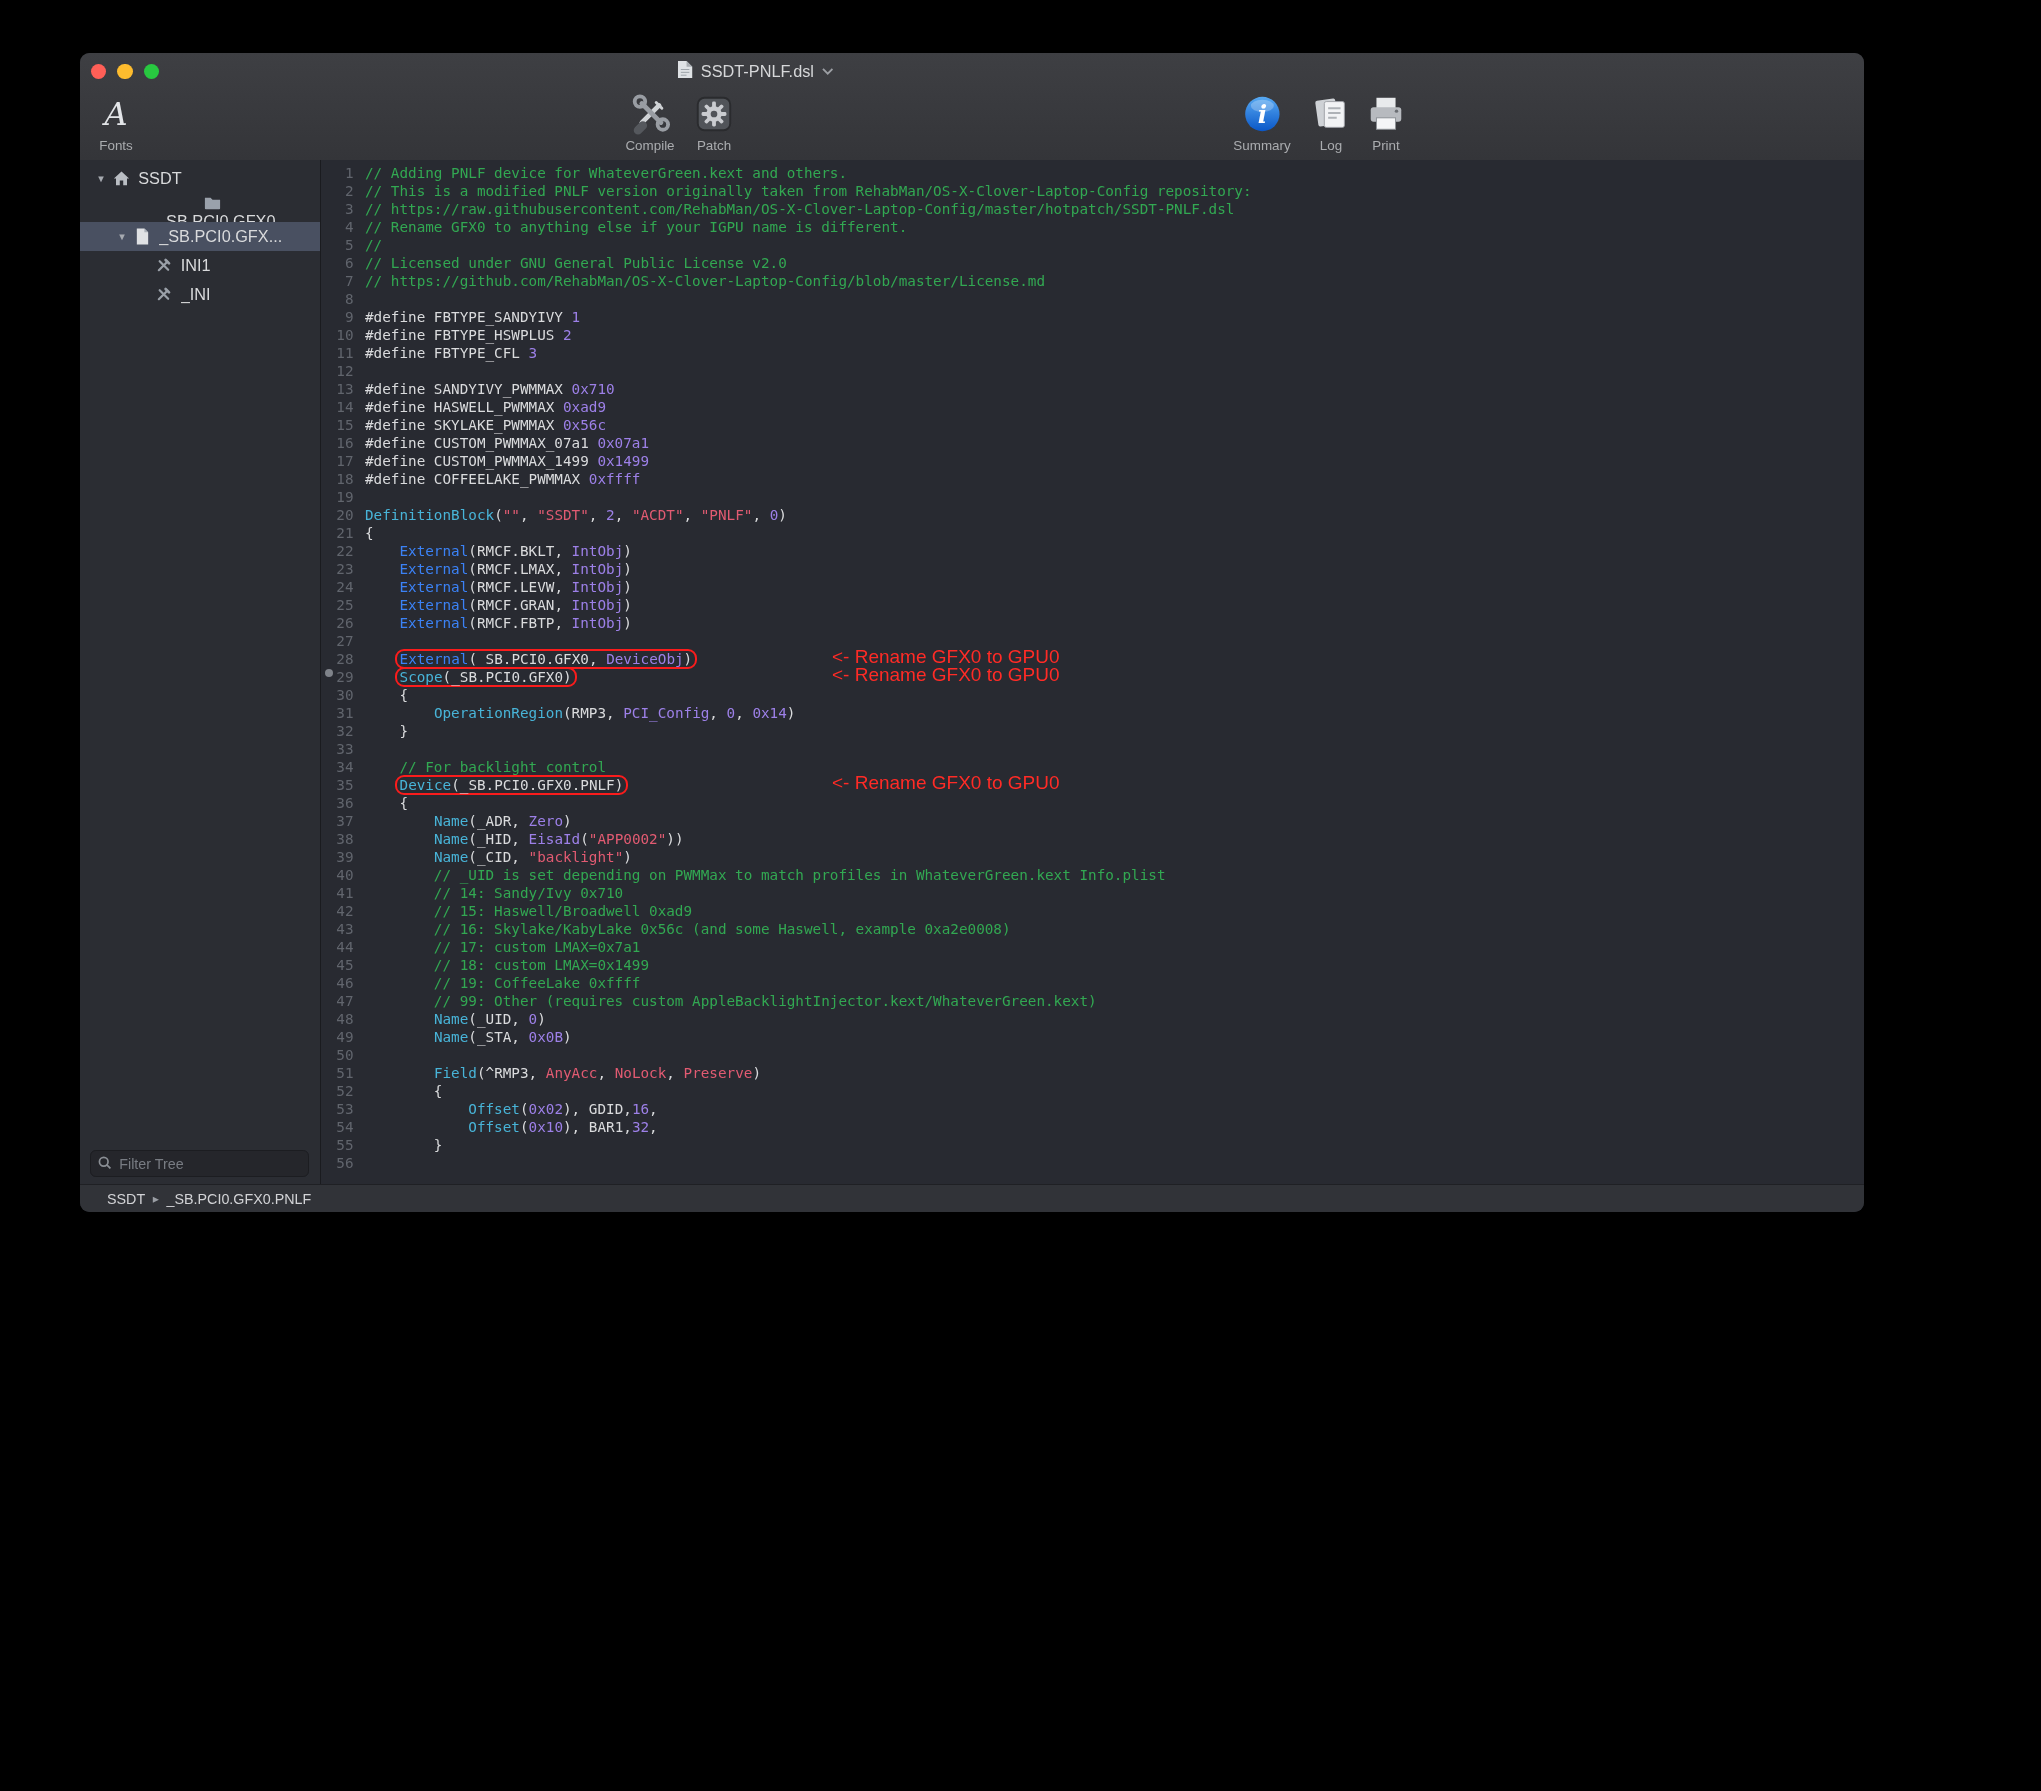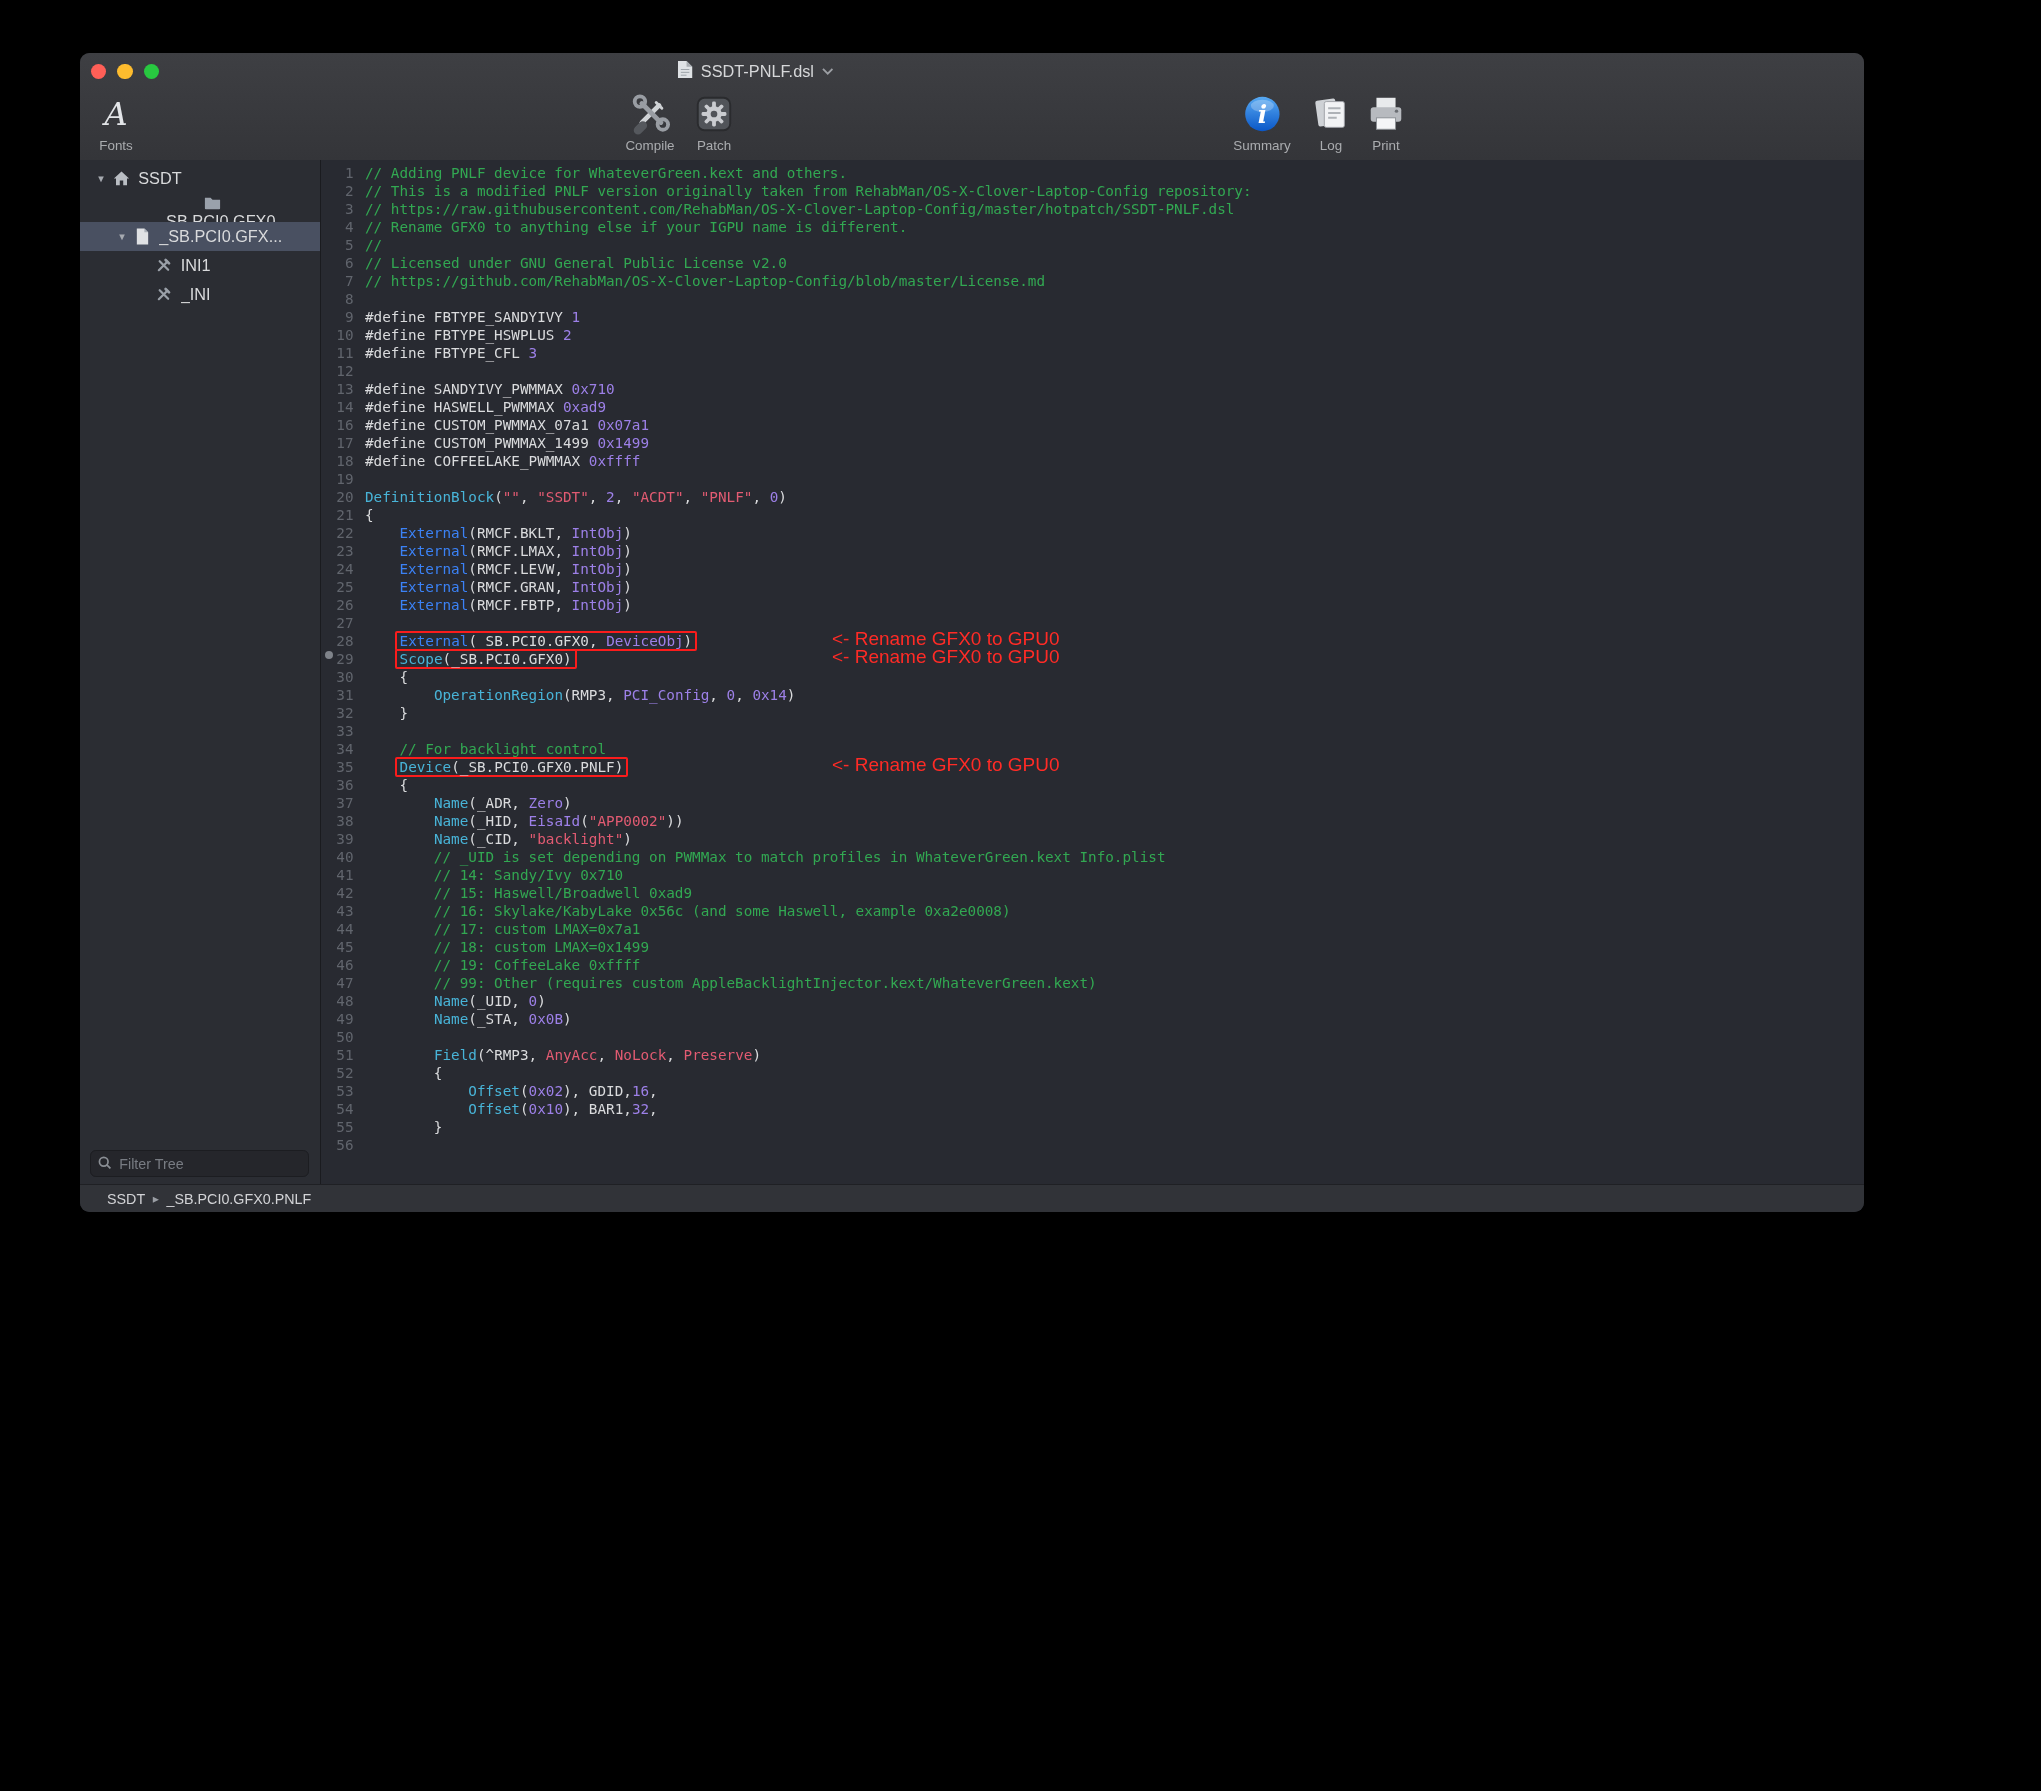--- a/index.html
+++ b/index.html
@@ -43,21 +43,21 @@
     font-family:"DejaVu Sans Mono",monospace;font-size:14.3px;}
   .code-line{position:relative;height:18px;line-height:18px;white-space:pre;}
   .gutter{display:inline-block;width:32.5px;text-align:right;color:#61656d;margin-right:11.5px;}
   .line-text{white-space:pre;}
   .tok-w{color:#dadbdd;}
   .tok-c{color:#32a852;}
   .tok-p{color:#9d80e8;}
   .tok-k{color:#48b4d8;}
   .tok-o{color:#3b82f6;}
   .tok-s{color:#e25b72;}
-  .redbox{border:2.4px solid #fb1c1c;border-radius:2px;padding:0 2.9px;margin-left:-4.8px;}
+  .redbox{border:2.4px solid #fb1c1c;border-radius:9px;padding:0 2.9px;margin-left:-4.8px;}
   .annot{position:absolute;left:511px;top:-1.9px;font-family:"Liberation Sans",sans-serif;font-size:19px;color:#ff2b26;white-space:pre;}
   .marker{position:absolute;left:3.8px;top:1px;width:8.6px;height:8.6px;border-radius:50%;background:#7f838a;}
   
   .statusbar{position:absolute;left:0;right:0;bottom:0;height:27px;background:#313338;border-top:1px solid #1f2024;display:flex;align-items:center;padding-left:27px;gap:7.6px;font-size:14.3px;color:#d2d3d6;}
   .crumb-sep{color:#9a9ea4;font-size:12.4px;}
 </style>
 </head>
 <body>
 
 <div class="window">
@@ -241,20 +241,21 @@
           <div class="code-line"><span class="gutter">5</span><span class="line-text"><span class="tok-c">//</span></span></div>
           <div class="code-line"><span class="gutter">6</span><span class="line-text"><span class="tok-c">// Licensed under GNU General Public License v2.0</span></span></div>
           <div class="code-line"><span class="gutter">7</span><span class="line-text"><span class="tok-c">// https://github.com/RehabMan/OS-X-Clover-Laptop-Config/blob/master/License.md</span></span></div>
           <div class="code-line"><span class="gutter">8</span><span class="line-text"></span></div>
           <div class="code-line"><span class="gutter">9</span><span class="line-text"><span class="tok-w">#define FBTYPE_SANDYIVY </span><span class="tok-p">1</span></span></div>
           <div class="code-line"><span class="gutter">10</span><span class="line-text"><span class="tok-w">#define FBTYPE_HSWPLUS </span><span class="tok-p">2</span></span></div>
           <div class="code-line"><span class="gutter">11</span><span class="line-text"><span class="tok-w">#define FBTYPE_CFL </span><span class="tok-p">3</span></span></div>
           <div class="code-line"><span class="gutter">12</span><span class="line-text"></span></div>
           <div class="code-line"><span class="gutter">13</span><span class="line-text"><span class="tok-w">#define SANDYIVY_PWMMAX </span><span class="tok-p">0x710</span></span></div>
           <div class="code-line"><span class="gutter">14</span><span class="line-text"><span class="tok-w">#define HASWELL_PWMMAX </span><span class="tok-p">0xad9</span></span></div>
+          <div class="code-line"><span class="gutter">15</span><span class="line-text"><span class="tok-w">#define SKYLAKE_PWMMAX </span><span class="tok-p">0x56c</span></span></div>
           <div class="code-line"><span class="gutter">16</span><span class="line-text"><span class="tok-w">#define CUSTOM_PWMMAX_07a1 </span><span class="tok-p">0x07a1</span></span></div>
           <div class="code-line"><span class="gutter">17</span><span class="line-text"><span class="tok-w">#define CUSTOM_PWMMAX_1499 </span><span class="tok-p">0x1499</span></span></div>
           <div class="code-line"><span class="gutter">18</span><span class="line-text"><span class="tok-w">#define COFFEELAKE_PWMMAX </span><span class="tok-p">0xffff</span></span></div>
           <div class="code-line"><span class="gutter">19</span><span class="line-text"></span></div>
           <div class="code-line"><span class="gutter">20</span><span class="line-text"><span class="tok-k">DefinitionBlock</span><span class="tok-w">(</span><span class="tok-s">""</span><span class="tok-w">, </span><span class="tok-s">"SSDT"</span><span class="tok-w">, </span><span class="tok-p">2</span><span class="tok-w">, </span><span class="tok-s">"ACDT"</span><span class="tok-w">, </span><span class="tok-s">"PNLF"</span><span class="tok-w">, </span><span class="tok-p">0</span><span class="tok-w">)</span></span></div>
           <div class="code-line"><span class="gutter">21</span><span class="line-text"><span class="tok-w">{</span></span></div>
           <div class="code-line"><span class="gutter">22</span><span class="line-text"><span class="tok-w">    </span><span class="tok-o">External</span><span class="tok-w">(RMCF.BKLT, </span><span class="tok-p">IntObj</span><span class="tok-w">)</span></span></div>
           <div class="code-line"><span class="gutter">23</span><span class="line-text"><span class="tok-w">    </span><span class="tok-o">External</span><span class="tok-w">(RMCF.LMAX, </span><span class="tok-p">IntObj</span><span class="tok-w">)</span></span></div>
           <div class="code-line"><span class="gutter">24</span><span class="line-text"><span class="tok-w">    </span><span class="tok-o">External</span><span class="tok-w">(RMCF.LEVW, </span><span class="tok-p">IntObj</span><span class="tok-w">)</span></span></div>
           <div class="code-line"><span class="gutter">25</span><span class="line-text"><span class="tok-w">    </span><span class="tok-o">External</span><span class="tok-w">(RMCF.GRAN, </span><span class="tok-p">IntObj</span><span class="tok-w">)</span></span></div>

